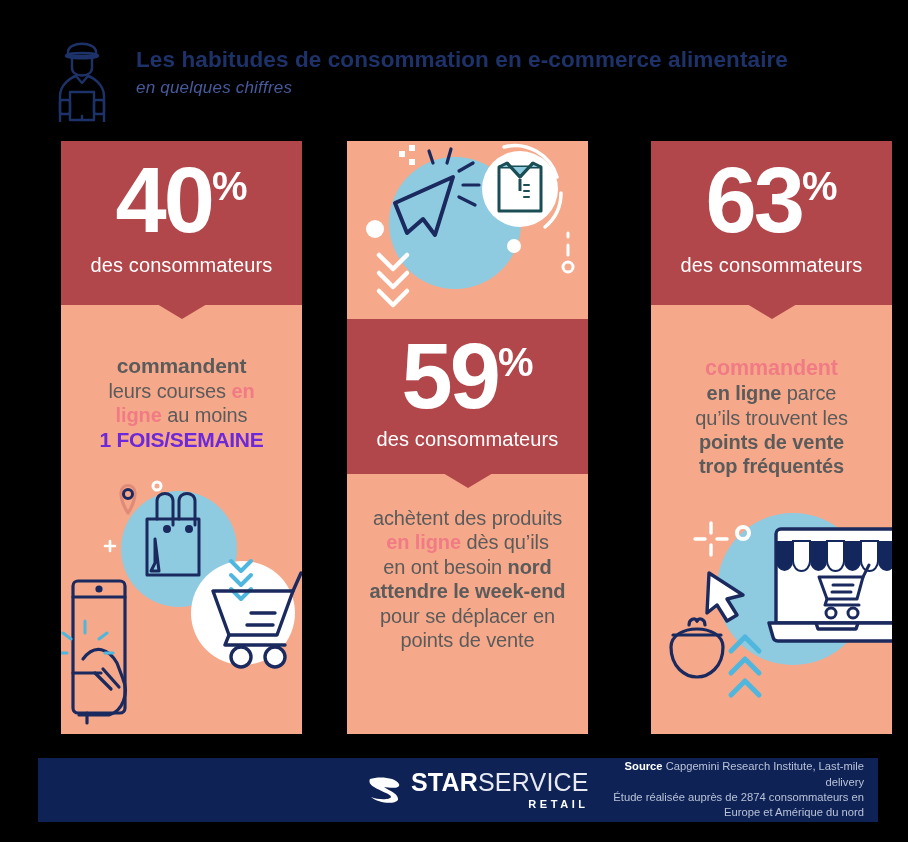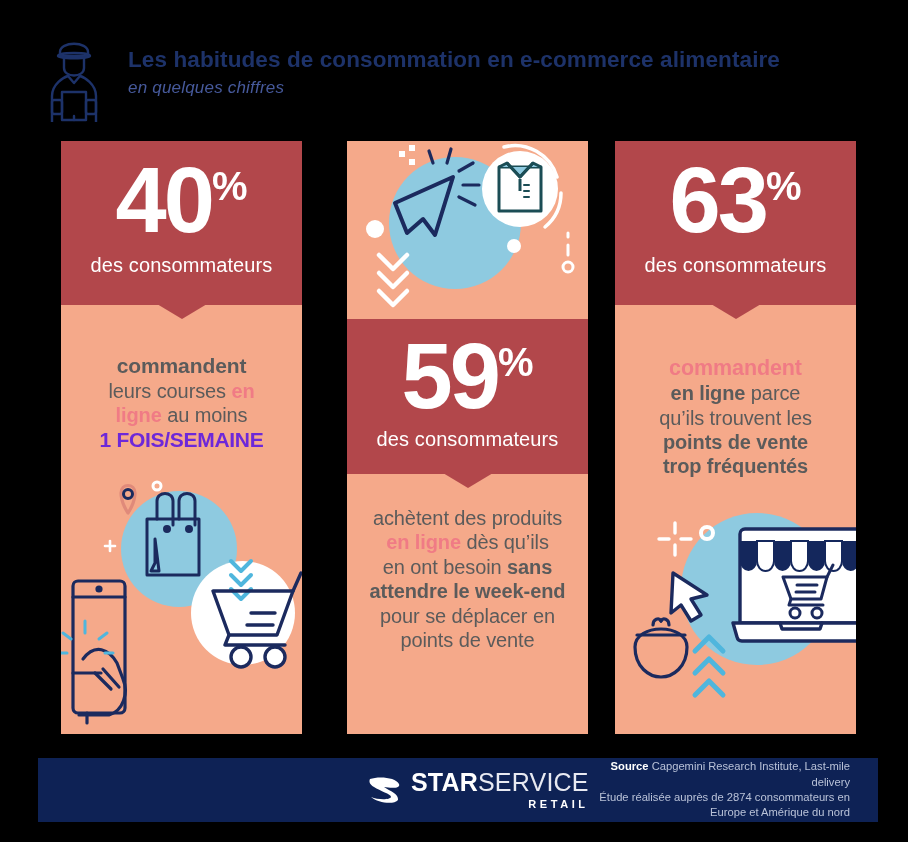--- a/index.html
+++ b/index.html
@@ -5,37 +5,37 @@
   * { box-sizing: border-box; margin: 0; padding: 0; }
   html, body {
     width: 908px; height: 842px;
     background: #000000;
     font-family: "Liberation Sans", sans-serif;
     overflow: hidden;
   }
   .canvas { position: relative; width: 908px; height: 842px; background: #000000; }
 
   
-  .header { position: absolute; left: 38px; top: 22px; width: 840px; height: 108px; display: flex; align-items: center; }
+  .header { position: absolute; left: 46px; top: 22px; width: 840px; height: 108px; display: flex; align-items: center; }
   .header-icon { width: 72px; height: 92px; flex: 0 0 72px; margin-right: 18px; }
   .header-text { padding-bottom: 6px; }
   .header-title {
     color: #1d3269; font-size: 22.5px; font-weight: bold; letter-spacing: 0.1px;
     line-height: 1.1; white-space: nowrap;
   }
   .header-sub {
     color: #46599b; font-size: 17px; font-style: italic; font-weight: normal;
     margin-top: 5px; letter-spacing: 0.2px;
   }
 
   
   .col { position: absolute; top: 141px; width: 264px; height: 593px; overflow: hidden; padding-left: 23px; }
   .col-1 { left: 38px; }
   .col-2 { left: 324px; }
-  .col-3 { left: 592px; }
+  .col-3 { left: 628px; }
 
   .band-red { background: #b2474b; position: relative; width: 100%; }
   .band-peach { background: #f5a98a; position: relative; width: 100%; }
   .notch {
     position: absolute; left: 50%; bottom: -14px; transform: translateX(-50%);
     width: 0; height: 0; border-left: 25px solid transparent; border-right: 25px solid transparent;
     border-top: 15px solid #b2474b; z-index: 4;
   }
 
   .stat-num {
@@ -59,21 +59,21 @@
     background: #0e2255; display: flex; align-items: center;
   }
   .footer-logo { display: flex; align-items: center; margin-left: 330px; }
   .logo-mark { width: 34px; height: 30px; margin-right: 9px; }
   .logo-word { line-height: 1; }
   .logo-top { font-size: 25px; letter-spacing: 0.2px; }
   .logo-top .b { color: #ffffff; font-weight: bold; }
   .logo-top .l { color: #e8eaf2; font-weight: normal; }
   .logo-bot { color: #ffffff; font-size: 11px; font-weight: bold; letter-spacing: 3.6px; text-align: right; margin-top: 4px; }
   .footer-src {
-    margin-left: auto; margin-right: 28px; text-align: right;
+    margin-left: auto; margin-right: 14px; text-align: right;
     color: #b9c2d8; font-size: 11.2px; line-height: 1.38;
   }
   .footer-src b { color: #ffffff; font-weight: bold; }
 </style>
 </head>
 <body>
 
 <div class="canvas">
 
   <div class="header">
@@ -226,21 +226,21 @@
     <div class="band-red" style="height:155px; padding-top:14px;">
       <div class="stat-num"><span>59</span><sup>%</sup></div>
       <div class="stat-sub" style="margin-top:8px;">des consommateurs</div>
       <div class="notch"></div>
     </div>
 
     <div class="band-peach" style="height:260px;">
       <div class="body-text" style="padding-top:32px;">
         <div>achètent des produits</div>
         <div><span class="pk">en ligne</span><span> dès qu’ils</span></div>
-        <div><span>en ont besoin </span><b>sans</b></div>
+        <div><span>en ont besoin </span><b>nord</b></div>
         <div><b>attendre le week-end</b></div>
         <div>pour se déplacer en</div>
         <div>points de vente</div>
       </div>
     </div>
   </div>
 
   <div class="col col-3">
 
     <div class="band-red" style="height:164px; padding-top:16px;">

